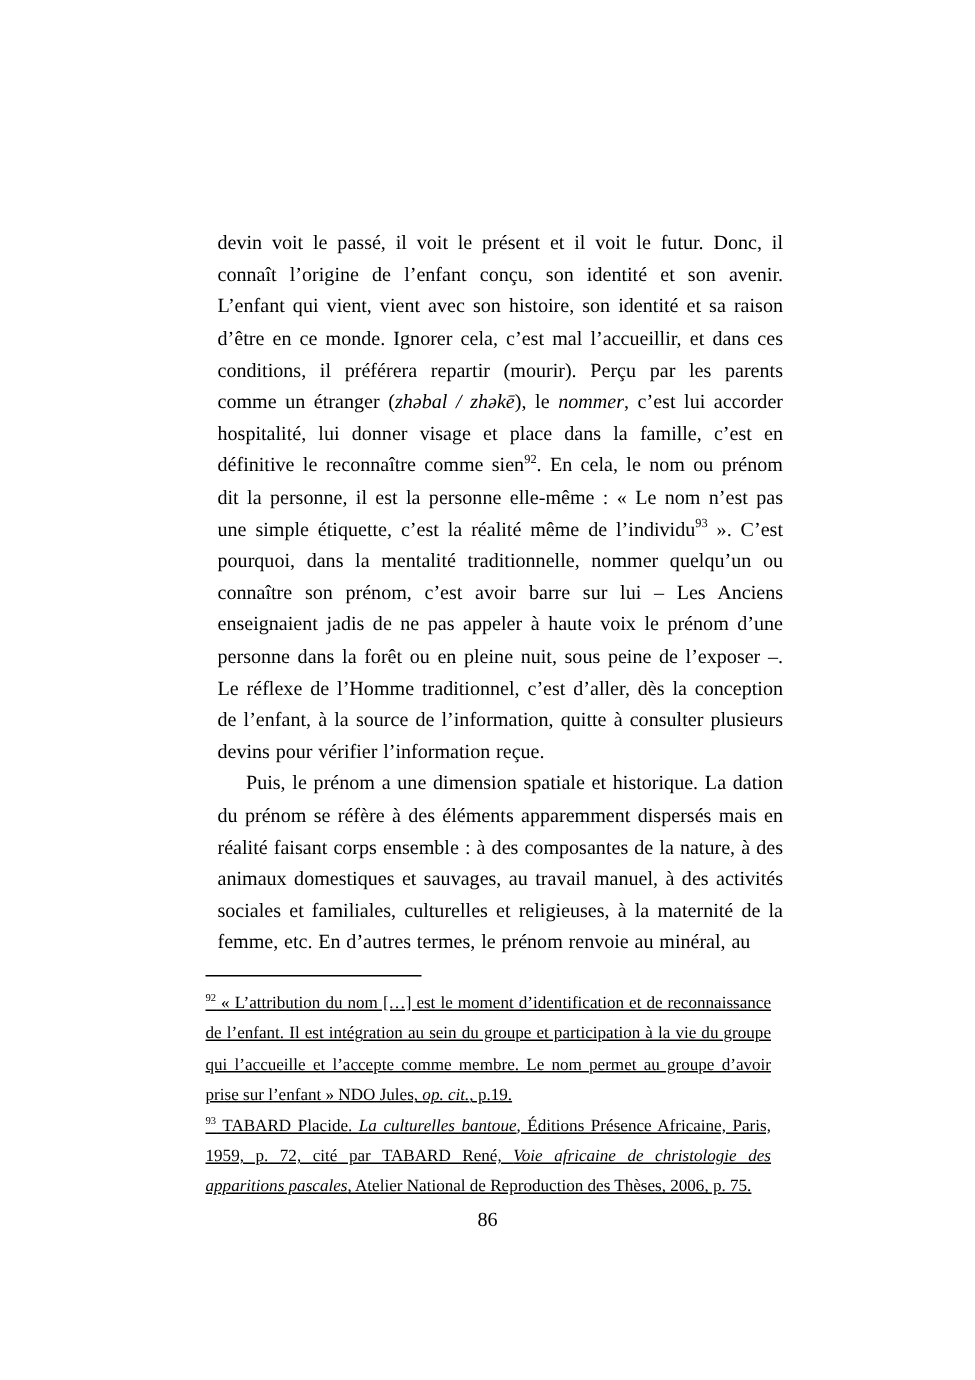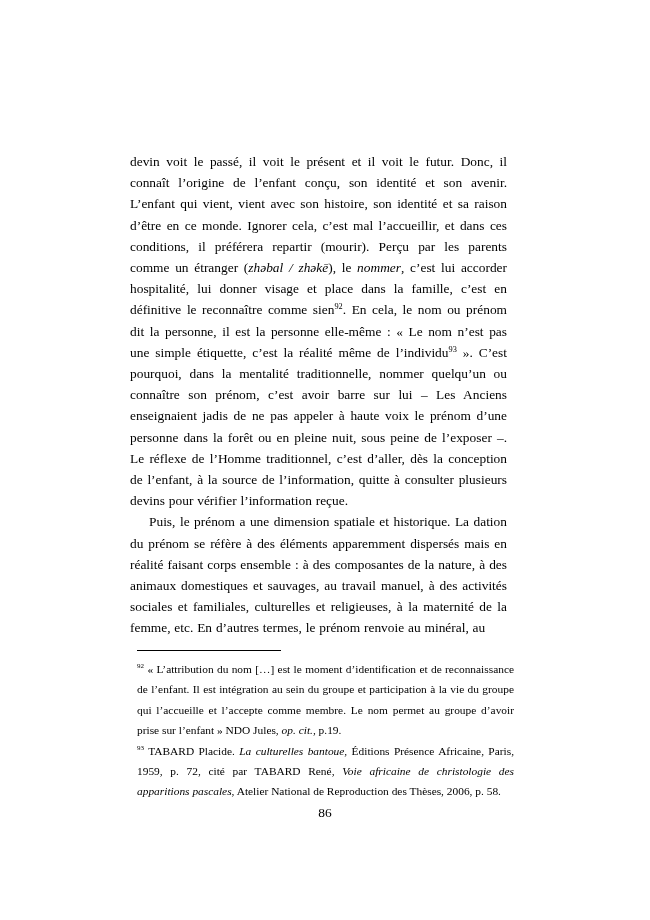--- a/index.html
+++ b/index.html
@@ -11,21 +11,21 @@
     position: relative;
     width: 650px;
     height: 920px;
     background: #ffffff;
     color: #000000;
     font-family: "Liberation Serif", "DejaVu Serif", serif;
     overflow: hidden;
   }
   .body-text {
     position: absolute;
-    left: 130px;
+    left: 145px;
     top: 151px;
     width: 377px;
     max-height: 497px;
     overflow: hidden;
   }
   .para {
     margin: 0;
     text-align: justify;
     font-size: 13.4px;
     line-height: 21.2px;
@@ -49,20 +49,21 @@
     width: 144px;
     height: 0;
     border-top: 1px solid #000000;
     margin: 0 0 8px 0;
   }
   .footnote {
     margin: 0;
     text-align: justify;
     font-size: 11.4px;
     line-height: 20.4px;
+    text-decoration: underline;
   }
   .page-number {
     position: absolute;
     left: 0;
     top: 805px;
     width: 650px;
     text-align: center;
     font-size: 13.4px;
   }
 </style>
@@ -72,18 +73,18 @@
 <div class="page">
 
   <div class="body-text">
     <p class="para"><span>devin voit le passé, il voit le présent et il voit le futur. Donc, il connaît l’origine de l’enfant conçu, son identité et son avenir. L’enfant qui vient, vient avec son histoire, son identité et sa raison d’être en ce monde. Ignorer cela, c’est mal l’accueillir, et dans ces conditions, il préférera repartir (mourir). Perçu par les parents comme un étranger (</span><i>zhəbal / zhəkē</i><span>), le </span><i>nommer</i><span>, c’est lui accorder hospitalité, lui donner visage et place dans la famille, c’est en définitive le reconnaître comme sien</span><sup>92</sup><span>. En cela, le nom ou prénom dit la personne, il est la personne elle-même : « Le nom n’est pas une simple étiquette, c’est la réalité même de l’individu</span><sup>93</sup><span> ». C’est pourquoi, dans la mentalité traditionnelle, nommer quelqu’un ou connaître son prénom, c’est avoir barre sur lui – Les Anciens enseignaient jadis de ne pas appeler à haute voix le prénom d’une personne dans la forêt ou en pleine nuit, sous peine de l’exposer –. Le réflexe de l’Homme traditionnel, c’est d’aller, dès la conception de l’enfant, à la source de l’information, quitte à consulter plusieurs devins pour vérifier l’information reçue.</span></p>
     <p class="para indent"><span>Puis, le prénom a une dimension spatiale et historique. La dation du prénom se réfère à des éléments apparemment dispersés mais en réalité faisant corps ensemble : à des composantes de la nature, à des animaux domestiques et sauvages, au travail manuel, à des activités sociales et familiales, culturelles et religieuses, à la maternité de la femme, etc. En d’autres termes, le prénom renvoie au minéral, au</span></p>
   </div>
 
   <div class="footer-block">
     <div class="footnote-sep"></div>
     <p class="footnote"><sup>92</sup><span> « L’attribution du nom […] est le moment d’identification et de reconnaissance de l’enfant. Il est intégration au sein du groupe et participation à la vie du groupe qui l’accueille et l’accepte comme membre. Le nom permet au groupe d’avoir prise sur l’enfant » NDO Jules, </span><i>op. cit.</i><span>, p.19.</span></p>
-    <p class="footnote"><sup>93</sup><span> TABARD Placide. </span><i>La culturelles bantoue</i><span>, Éditions Présence Africaine, Paris, 1959, p. 72, cité par TABARD René, </span><i>Voie africaine de christologie des apparitions pascales</i><span>, Atelier National de Reproduction des Thèses, 2006, p. 58.</span></p>
+    <p class="footnote"><sup>93</sup><span> TABARD Placide. </span><i>La culturelles bantoue</i><span>, Éditions Présence Africaine, Paris, 1959, p. 72, cité par TABARD René, </span><i>Voie africaine de christologie des apparitions pascales</i><span>, Atelier National de Reproduction des Thèses, 2006, p. 75.</span></p>
   </div>
 
   <div class="page-number">86</div>
 
 </div>
 
 </body></html>

